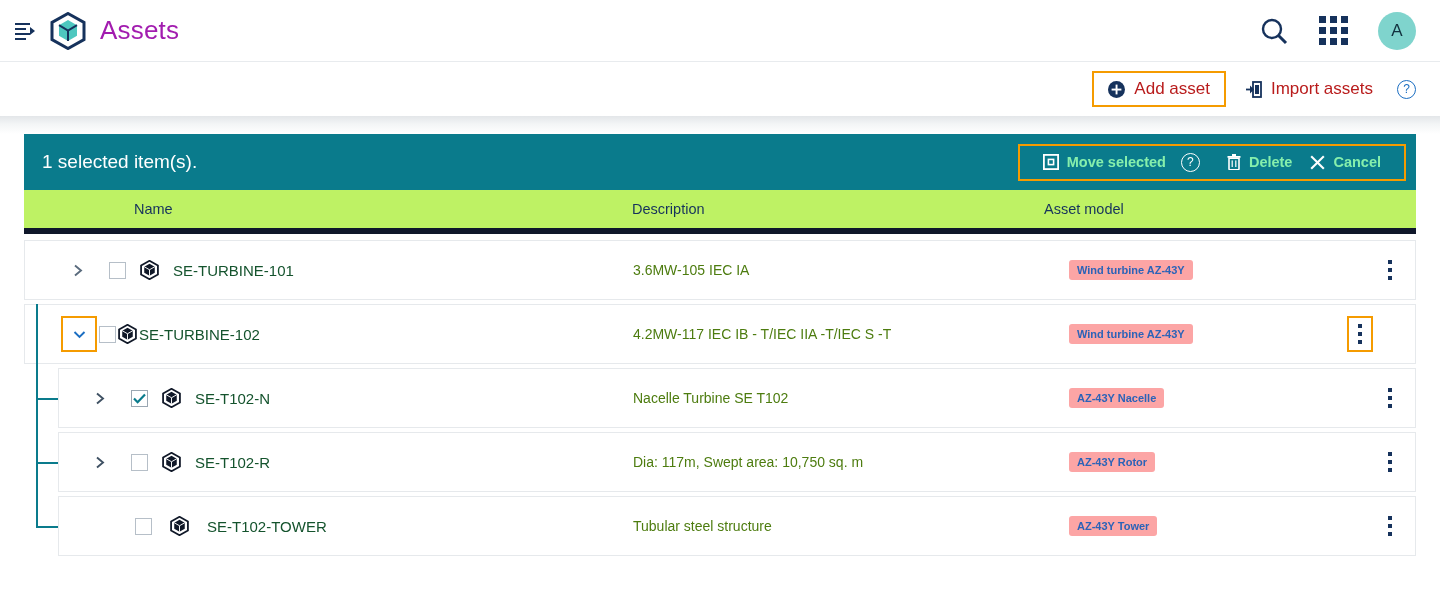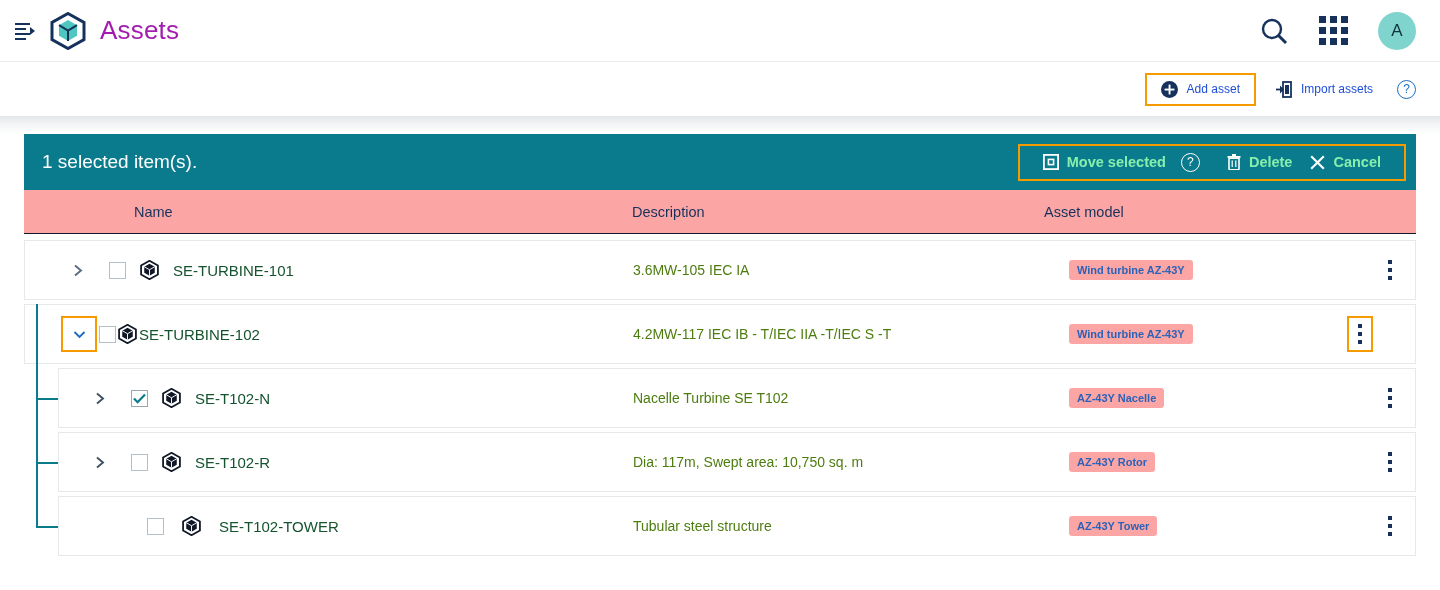--- a/index.html
+++ b/index.html
@@ -65,22 +65,22 @@
     align-items: center;
     justify-content: flex-end;
     padding-right: 24px;
     gap: 0px;
     position: relative;
   }
   .act-btn {
     display: flex;
     align-items: center;
     gap: 9px;
-    font-size: 12px;
-    color: #1d4ed8;
+    font-size: 17px;
+    color: #b91c1c;
     cursor: pointer;
     padding: 7px 10px;
     white-space: nowrap;
     justify-content: flex-end;
   }
   .act-btn.highlighted {
     border: 2px solid #f59b00;
     padding: 6px 14px;
     margin-right: 10px;
   }
@@ -129,22 +129,22 @@
     white-space: nowrap;
   }
   .sel-help {
     width: 19px; height: 19px; border-radius: 50%;
     border: 1.7px solid #ffffff; color: #fff; font-size: 12px;
     display:flex;align-items:center;justify-content:center;
     margin: 0 18px 0 6px; cursor: pointer; flex:none;
   }
 
   .thead {
-    background: #fca5a5;
-    border-bottom: 1px solid #0f172a;
+    background: #bef264;
+    border-bottom: 6px solid #0f172a;
     height: 44px;
     display: flex;
     align-items: center;
     position: relative;
     font-size: 14.5px;
     color: #16325c;
   }
   .th { position: absolute; }
 
   .tbody { position: relative; margin-top: 6px; }
@@ -427,21 +427,21 @@
         </div>
         <div class="desc" style="left:574px">Dia: 117m, Swept area: 10,750 sq. m</div>
         <div class="badge" style="left:1010px">AZ-43Y Rotor</div>
         <div class="kebab">
           <i></i>
           <i></i>
           <i></i>
         </div>
       </div>
       <div class="trow child">
-        <div class="cell-name" style="left:36px;gap:18px">
+        <div class="cell-name" style="left:24px;gap:18px">
           <div class="chev empty"></div>
           <div class="cbox"></div>
           <div class="cube-sm">
             <svg width="19" height="20" viewBox="0 0 36 38">
               <polygon points="18,1.5 34,10.5 34,27.5 18,36.5 2,27.5 2,10.5" fill="none" stroke="#101828" stroke-width="3.4"></polygon>
               <polygon points="18,7 28,12.8 28,24.2 18,30 8,24.2 8,12.8" fill="#101828"></polygon>
               <polyline points="8,12.8 18,18.5 28,12.8" fill="none" stroke="#ffffff" stroke-width="1.8"></polyline>
               <line x1="18" y1="18.5" x2="18" y2="30" stroke="#ffffff" stroke-width="1.8"></line>
             </svg>
           </div>

